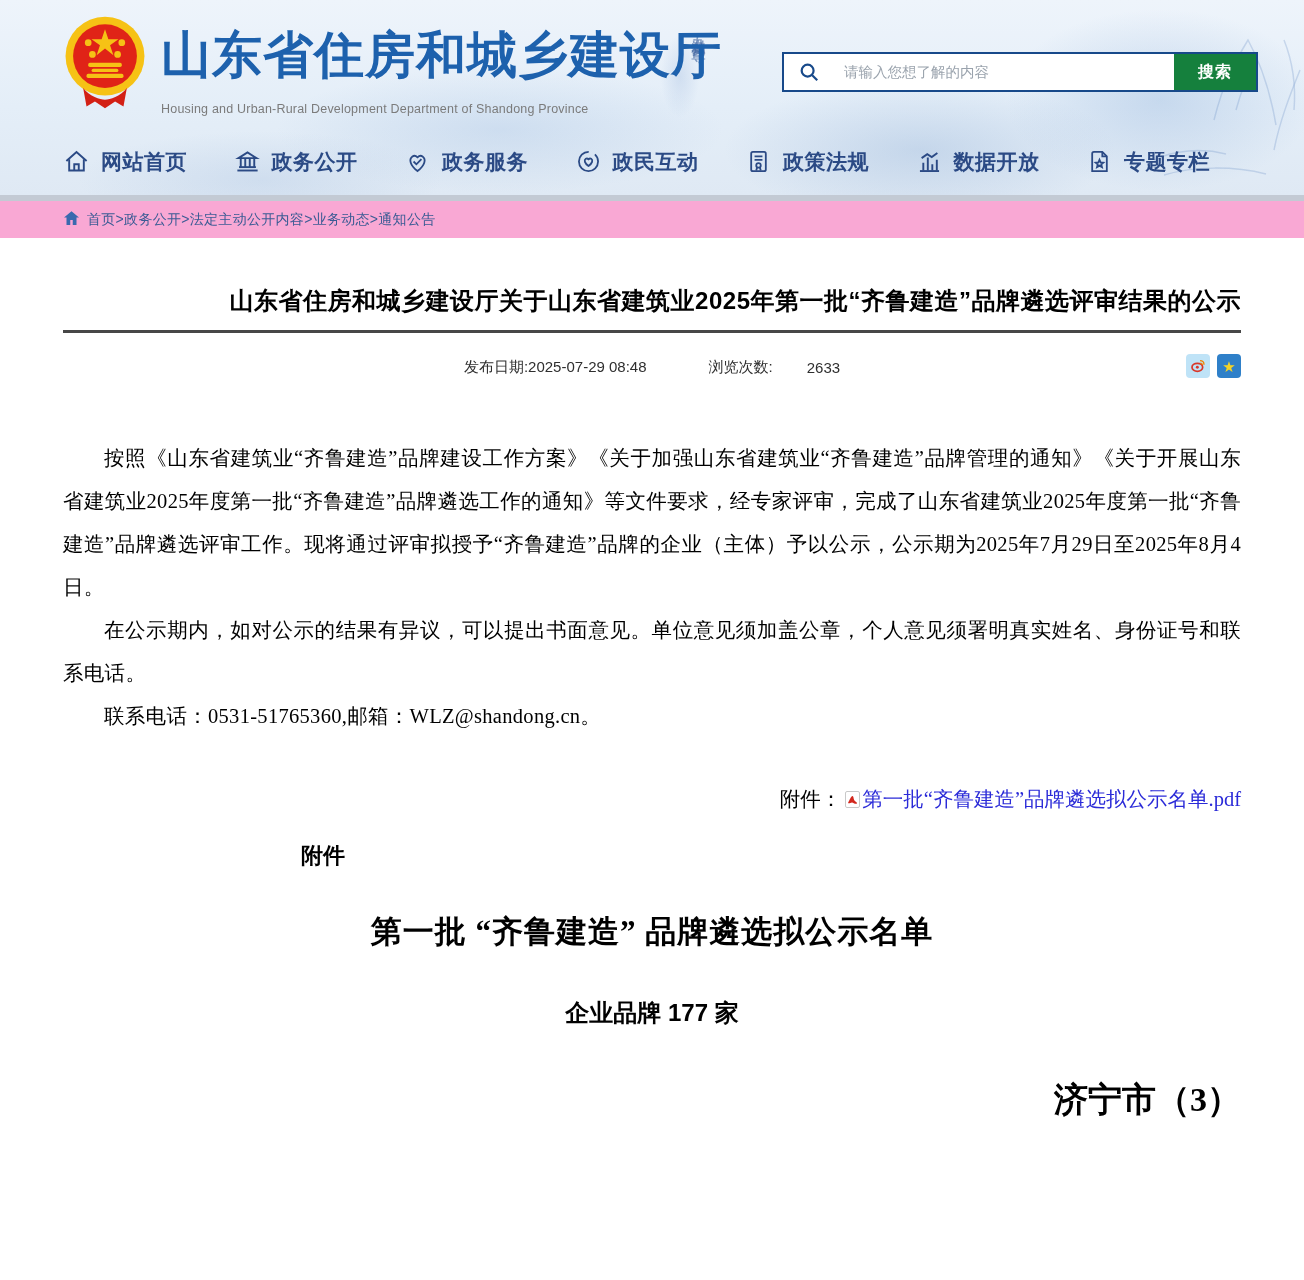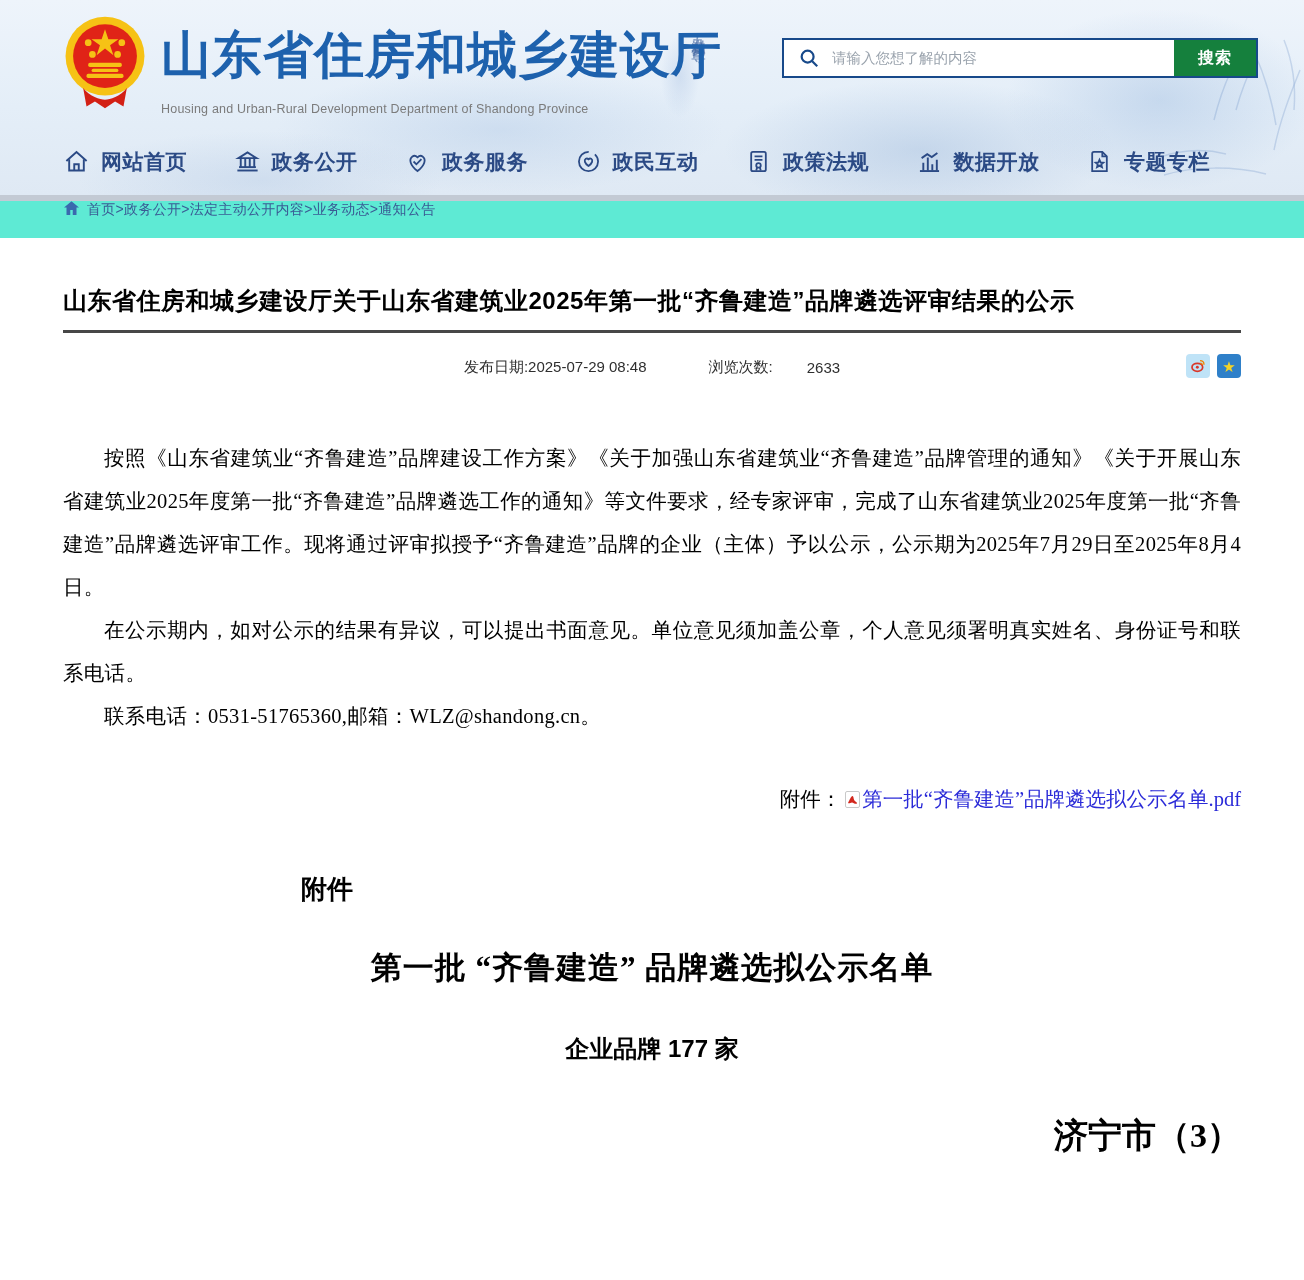--- a/index.html
+++ b/index.html
@@ -25,22 +25,22 @@
   }
   .decor-mountains { position:absolute; right:0; top:0; opacity:.55; }
   .header-top { position:relative; height:135px; }
   .logo-row { position:absolute; left:63px; top:14px; display:flex; align-items:flex-start; }
   .emblem { width:84px; height:96px; }
   .titles { margin-left:14px; padding-top:14px; }
   .site-title { font-size:50px; font-weight:bold; color:#1d61ad; letter-spacing:1px; line-height:1.1;text-align:right; }
   .site-subtitle { font-size:12.5px; color:#7b7b7b; margin-top:19px; letter-spacing:.2px; }
 
   .search-box {
-    position:absolute; top:38px; right:46px; width:476px; height:40px;
-    background:#ffffff; border:2px solid #17498a; display:flex; align-items:center;
+    position:absolute; top:52px; right:46px; width:476px; height:40px;
+    background:#ffffff; border:2px solid #17498a; display:flex; align-items:center;gap:12px;
   }
   .search-icon { margin:0 12px 0 14px; display:flex; }
   .search-input {
     flex:1; border:none; outline:none; font-size:14.5px; color:#333;
     font-family:"Liberation Sans", sans-serif; background:transparent; height:100%;
   }
   .search-input::placeholder { color:#9aa3ad; }
   .search-button {
     width:82px; height:calc(100% + 0px); background:#15803d; color:#fff;
     border:none; font-size:16px; font-weight:bold; cursor:pointer;
@@ -54,29 +54,29 @@
     padding:0 94px 6px 63px;
   }
   .nav-item { display:flex; align-items:flex-start; gap:11px; cursor:pointer; }
   .nav-item svg { display:block; }
   .nav-label { font-size:21px; font-weight:bold; color:#2b4a85; letter-spacing:.5px; }
 
   .nav-divider { height:6px; background:#c3cad4; }
 
   
   .breadcrumb-bar {
-    height:37px; background:#5eead4; display:flex; 
+    height:37px; background:#f9a8d4; display:flex; align-items:center;
     padding-left:64px; gap:8px;
   }
   .breadcrumb-text { font-size:14px; color:#3a5b94; letter-spacing:.3px; }
 
   
   .content { padding:0 63px; position:relative; }
   .article-title {
-    margin-top:47px; text-align:left; font-size:24px; font-weight:bold; color:#000;
+    margin-top:47px; text-align:right; font-size:24px; font-weight:bold; color:#000;
     font-family:"Liberation Sans", sans-serif; letter-spacing:.5px;
   }
   .title-rule { margin-top:13px; height:3px; background:#474747; border:none; }
 
   .meta-row {
     position:relative; margin-top:21px; height:26px;
     display:flex; justify-content:center; align-items:center;
     font-size:15px; color:#2f2f2f;
   }
   .meta-views-label { margin-left:62px; }
@@ -95,21 +95,21 @@
   .attachment-row {
     margin-top:47px; font-family:"Liberation Serif","DejaVu Serif",serif;
     font-size:20.5px; color:#000; padding-left:2em; display:flex; align-items:center;justify-content:flex-end;
   }
   .pdf-icon { margin:0 2px 0 4px; display:inline-flex; }
   .attachment-link { color:#2b2bd8; text-decoration:none; cursor:pointer; }
 
   
   .doc { font-family:"Liberation Serif","DejaVu Serif",serif; color:#000; }
   .doc-label {
-    margin-top:59px; margin-left:238px; font-size:26px; font-weight:bold;
+    margin-top:28px; margin-left:238px; font-size:22px; font-weight:bold;
     font-family:"Liberation Sans", sans-serif;
   }
   .doc-title { margin-top:40px; text-align:center; font-size:31px; font-weight:900; letter-spacing:1px; }
   .doc-subtitle { margin-top:44px; text-align:center; font-size:24px; font-weight:700; font-family:"Liberation Sans", sans-serif; }
   .doc-region { margin-top:48px; text-align:right; font-size:34px; font-weight:bold; }
   .doc-company { margin-top:14px; text-align:center; font-size:39px; font-weight:bold; letter-spacing:2px; }
 </style>
 </head>
 <body>
 

